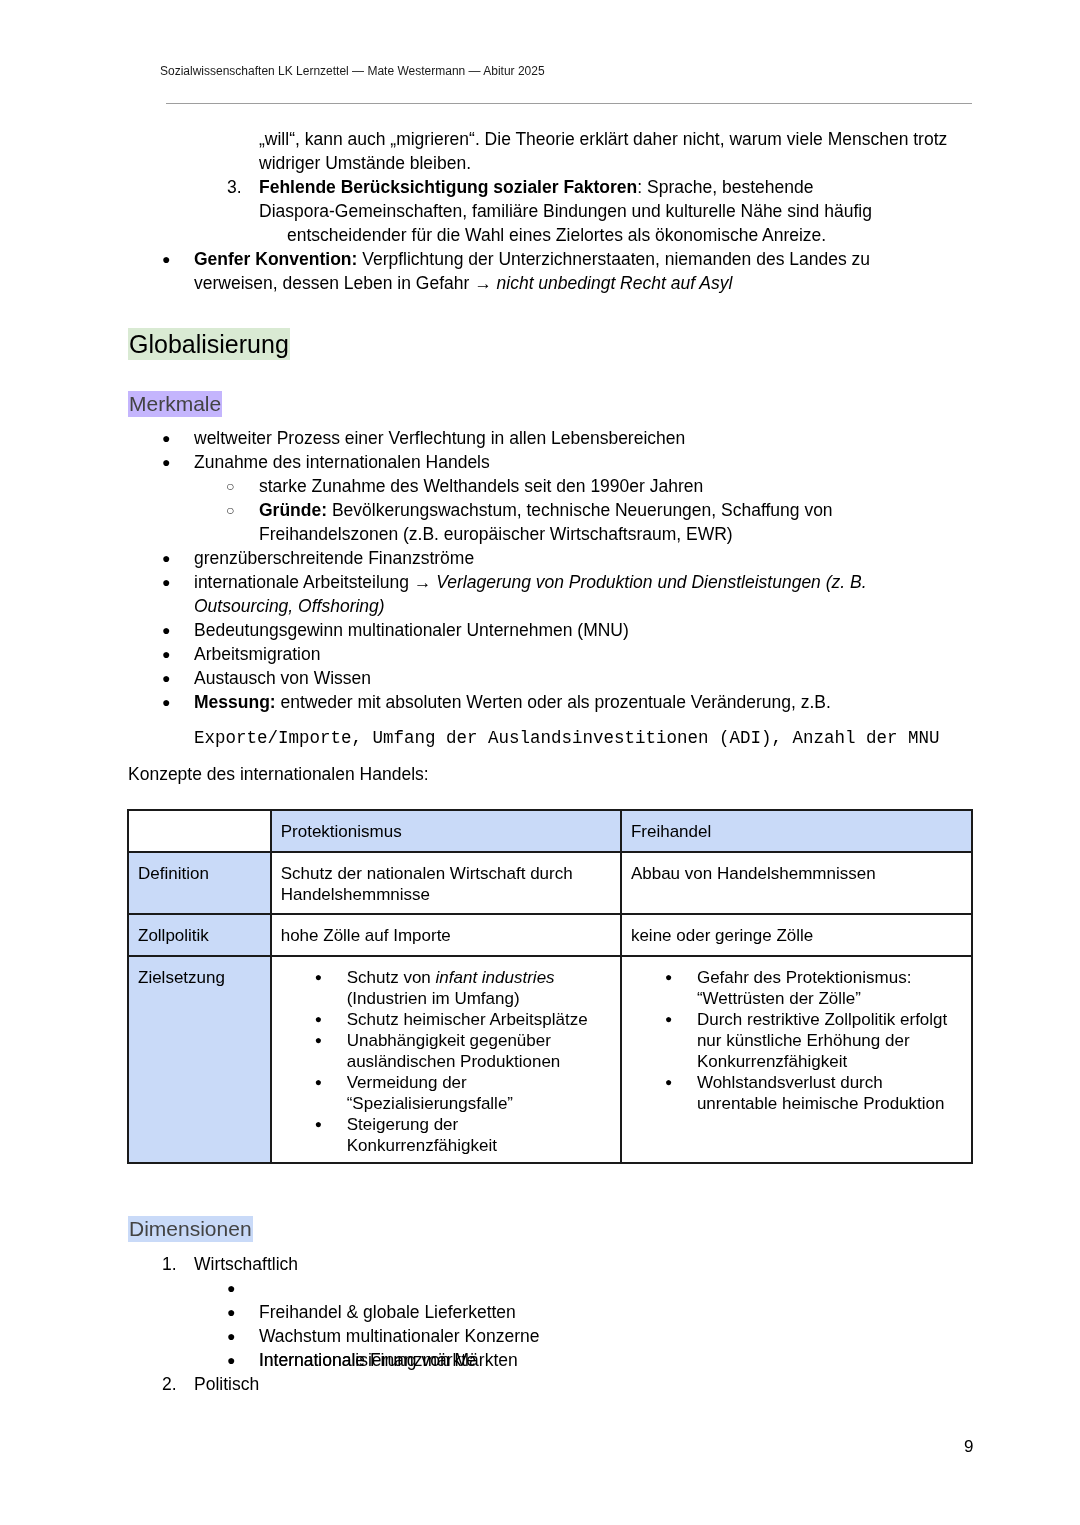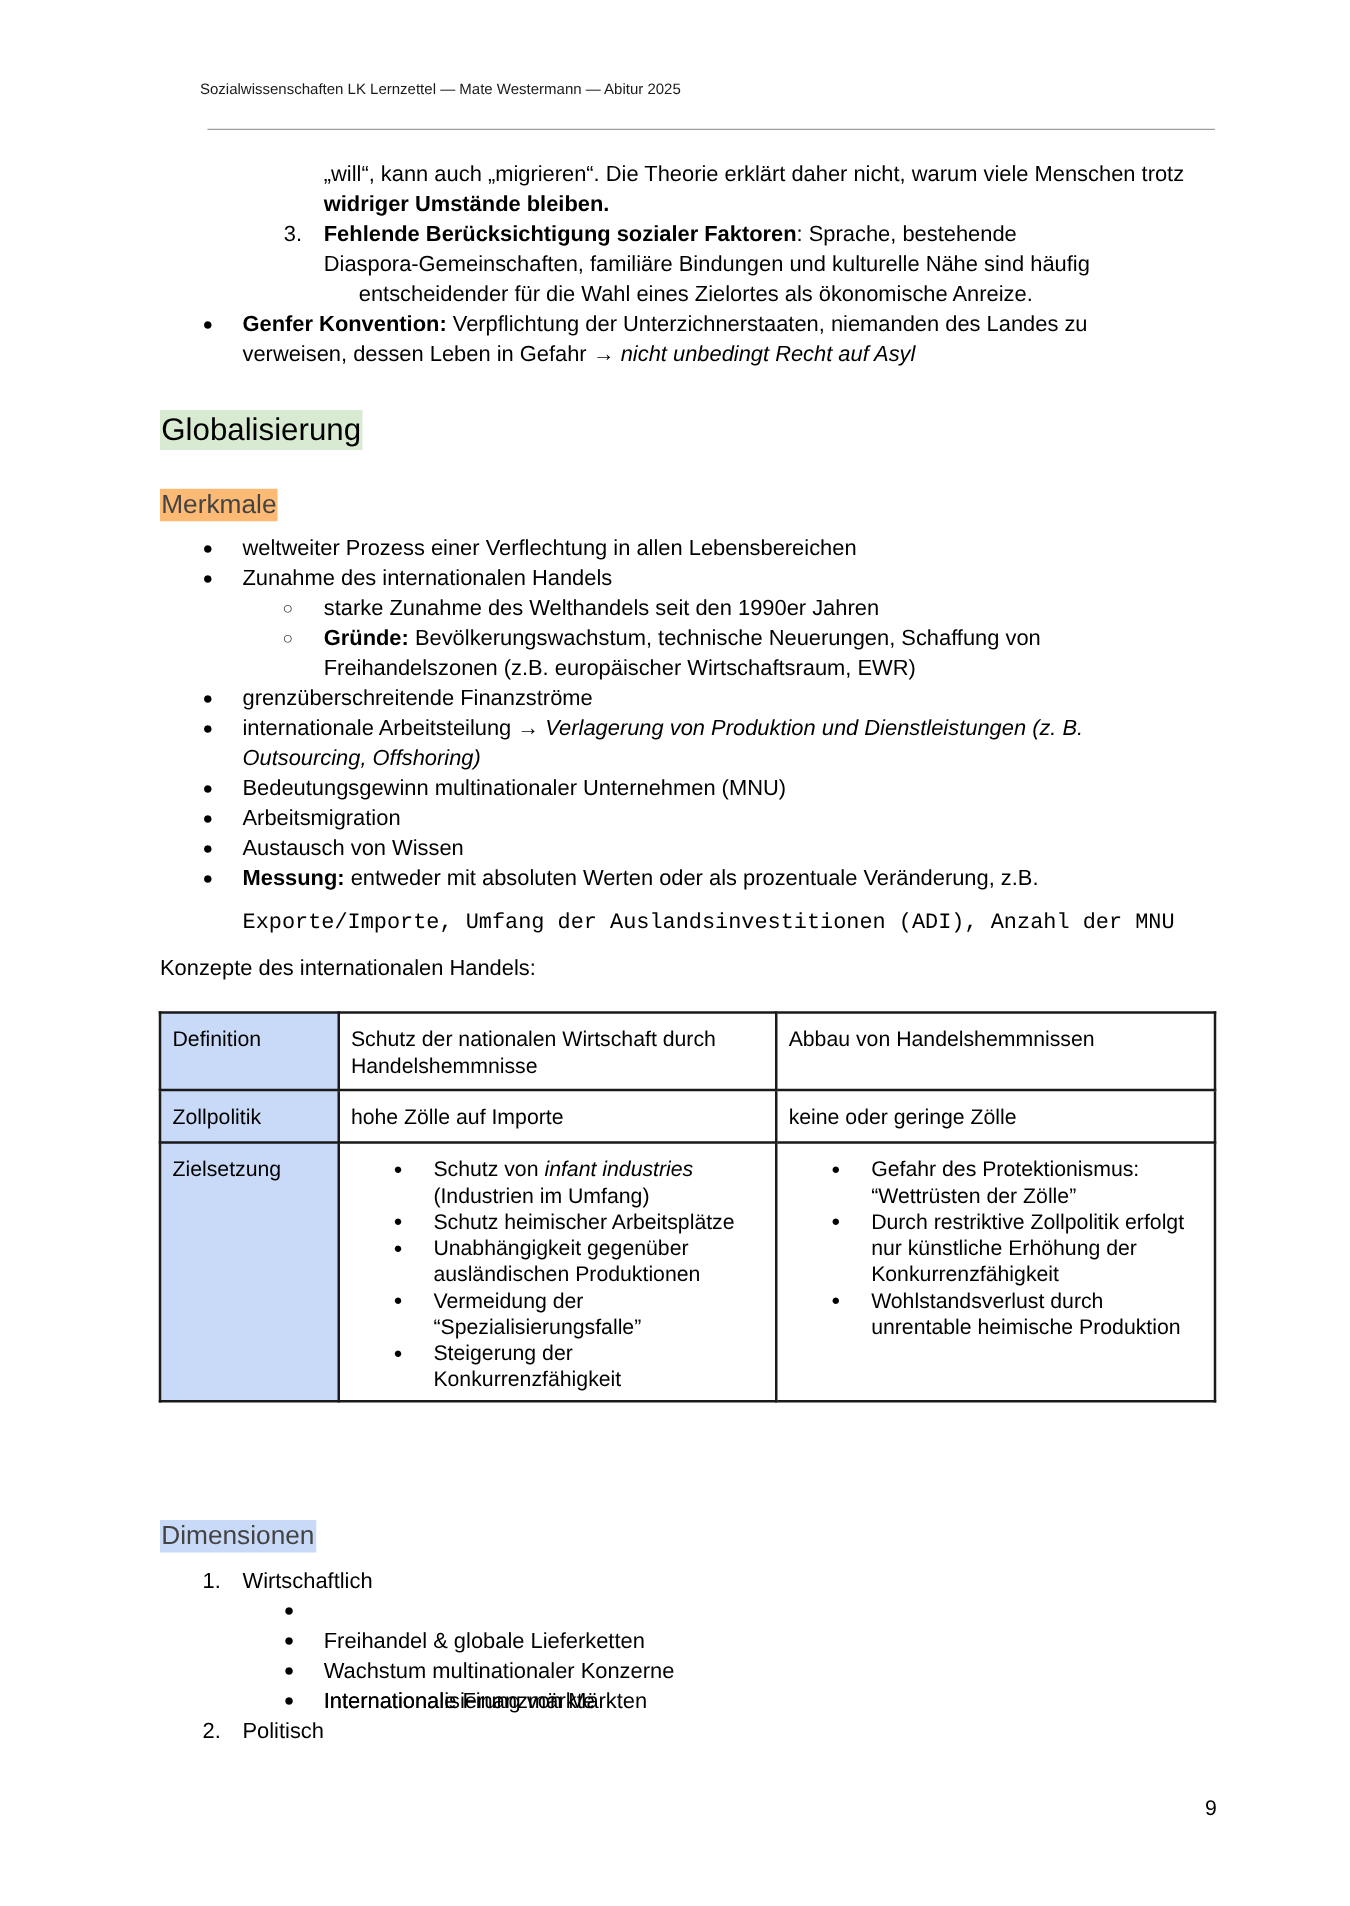--- a/index.html
+++ b/index.html
@@ -6,41 +6,41 @@
   body { width:1080px; height:1525px; position:relative; overflow:hidden;
          font-family:"Liberation Sans", sans-serif; color:#000; font-size:17.5px; }
   .abs { position:absolute; }
   .header { left:160px; top:64px; font-size:12px; color:#1a1a1a; white-space:nowrap; }
   .header-rule { left:166px; top:103px; width:806px; height:0; border-top:1.5px solid #9e9e9e; }
   .line { position:absolute; white-space:nowrap; line-height:24px; }
   .bullet { position:absolute; font-size:14px; line-height:24px; }
   .hollow { position:absolute; font-size:14px; line-height:24px; color:#333; }
   .num { position:absolute; line-height:24px; }
   .h1 { left:128px; top:328px; font-size:25px; background:#d9ead3; padding:0 1px; line-height:32px; }
-  .h2 { left:128px; top:391px; font-size:21px; background:#fdba74; color:#434343; line-height:26px; padding:0 1px; }
+  .h2 { left:128px; top:391px; font-size:21px; background:#c4b5fd; color:#434343; line-height:26px; padding:0 1px; }
   .h2b { left:128px; top:1216px; font-size:21px; background:#c9daf8; color:#434343; line-height:26px; padding:0 1px; }
   b { font-weight:bold; }
   i { font-style:italic; }
   table.trade { position:absolute; left:127px; top:809px; width:846px; border-collapse:collapse; font-size:17px; }
   table.trade td { border:2px solid #1a1a1a; vertical-align:top; padding:10px 9px 6px 9px; line-height:21px; }
   .hdr { background:#c9daf8; }
   .rowhead { background:#c9daf8; }
   ul.cell { margin:0; padding:0 0 0 0; list-style:none; }
   ul.cell li { position:relative; padding-left:66px; line-height:21px; }
   ul.cell li::before { content:"●"; position:absolute; left:34px; top:0; font-size:12px; }
   .pagenum { left:964px; top:1437px; font-size:17px; }
 </style>
 </head>
 <body>
 
 <div class="abs header">Sozialwissenschaften LK Lernzettel — Mate Westermann — Abitur 2025</div>
 <div class="abs header-rule"></div>
 
 <div class="line" style="left:259px;top:127px;">„will“, kann auch „migrieren“. Die Theorie erklärt daher nicht, warum viele Menschen trotz</div>
-<div class="line" style="left:259px;top:151px;font-weight:bold;">widriger Umstände bleiben.</div>
+<div class="line" style="left:259px;top:151px;">widriger Umstände bleiben.</div>
 <div class="num" style="left:227px;top:175px;">3.</div>
 <div class="line" style="left:259px;top:175px;">
   <b>Fehlende Berücksichtigung sozialer Faktoren</b><span>: Sprache, bestehende</span>
 </div>
 <div class="line" style="left:259px;top:199px;">Diaspora-Gemeinschaften, familiäre Bindungen und kulturelle Nähe sind häufig</div>
 <div class="line" style="left:259px;top:223px;margin-left:28px;">entscheidender für die Wahl eines Zielortes als ökonomische Anreize.</div>
 
 <div class="bullet" style="left:162px;top:247px;">●</div>
 <div class="line" style="left:194px;top:247px;">
   <b>Genfer Konvention:</b><span> Verpflichtung der Unterzichnerstaaten, niemanden des Landes zu</span>
@@ -84,20 +84,25 @@
 
 <div class="line" style="left:128px;top:762px;">Konzepte des internationalen Handels:</div>
 
 <table class="trade">
   <colgroup>
       <col style="width:143px">
       <col style="width:351px">
       <col style="width:352px">
     </colgroup>
   <tbody>
+      <tr style="height:42px;">
+    <td></td>
+    <td class="hdr">Protektionismus</td>
+    <td class="hdr">Freihandel</td>
+  </tr>
   <tr style="height:62px;">
     <td class="rowhead">Definition</td>
     <td>Schutz der nationalen Wirtschaft durch Handelshemmnisse</td>
     <td>Abbau von Handelshemmnissen</td>
   </tr>
   <tr style="height:42px;">
     <td class="rowhead">Zollpolitik</td>
     <td>hohe Zölle auf Importe</td>
     <td>keine oder geringe Zölle</td>
   </tr>

